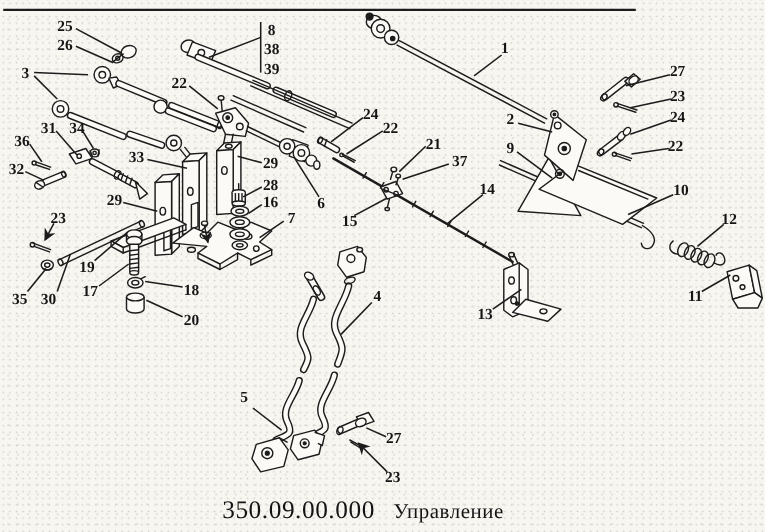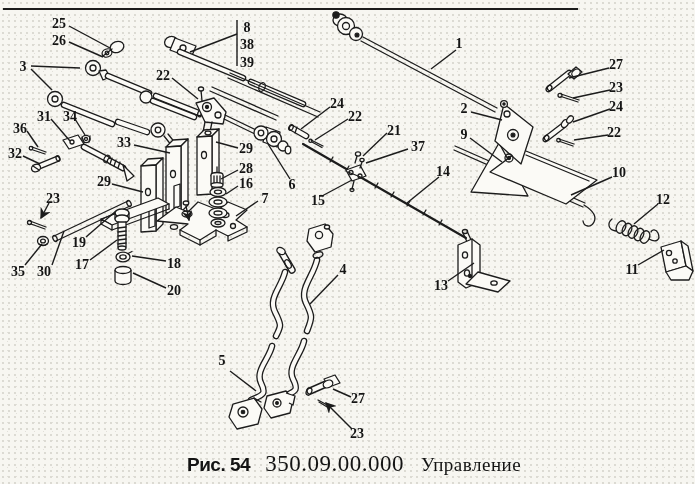--- a/index.html
+++ b/index.html
@@ -598,16 +598,15 @@
         <text x="358" y="403" class="callout-num">27</text>
       </g>
       <g>
         <line x1="352" y1="429" x2="326" y2="403" class="leader" marker-end="url(#arrowhead)"></line>
         <text x="357" y="438" class="callout-num">23</text>
       </g>
     </g>
 </svg>
 
 <div class="caption">
-  <span class="fig-label">Рис. 54</span>
   <span class="fig-code">350.09.00.000</span>
   <span class="fig-title">Управление</span>
 </div>
 
 </body></html>

